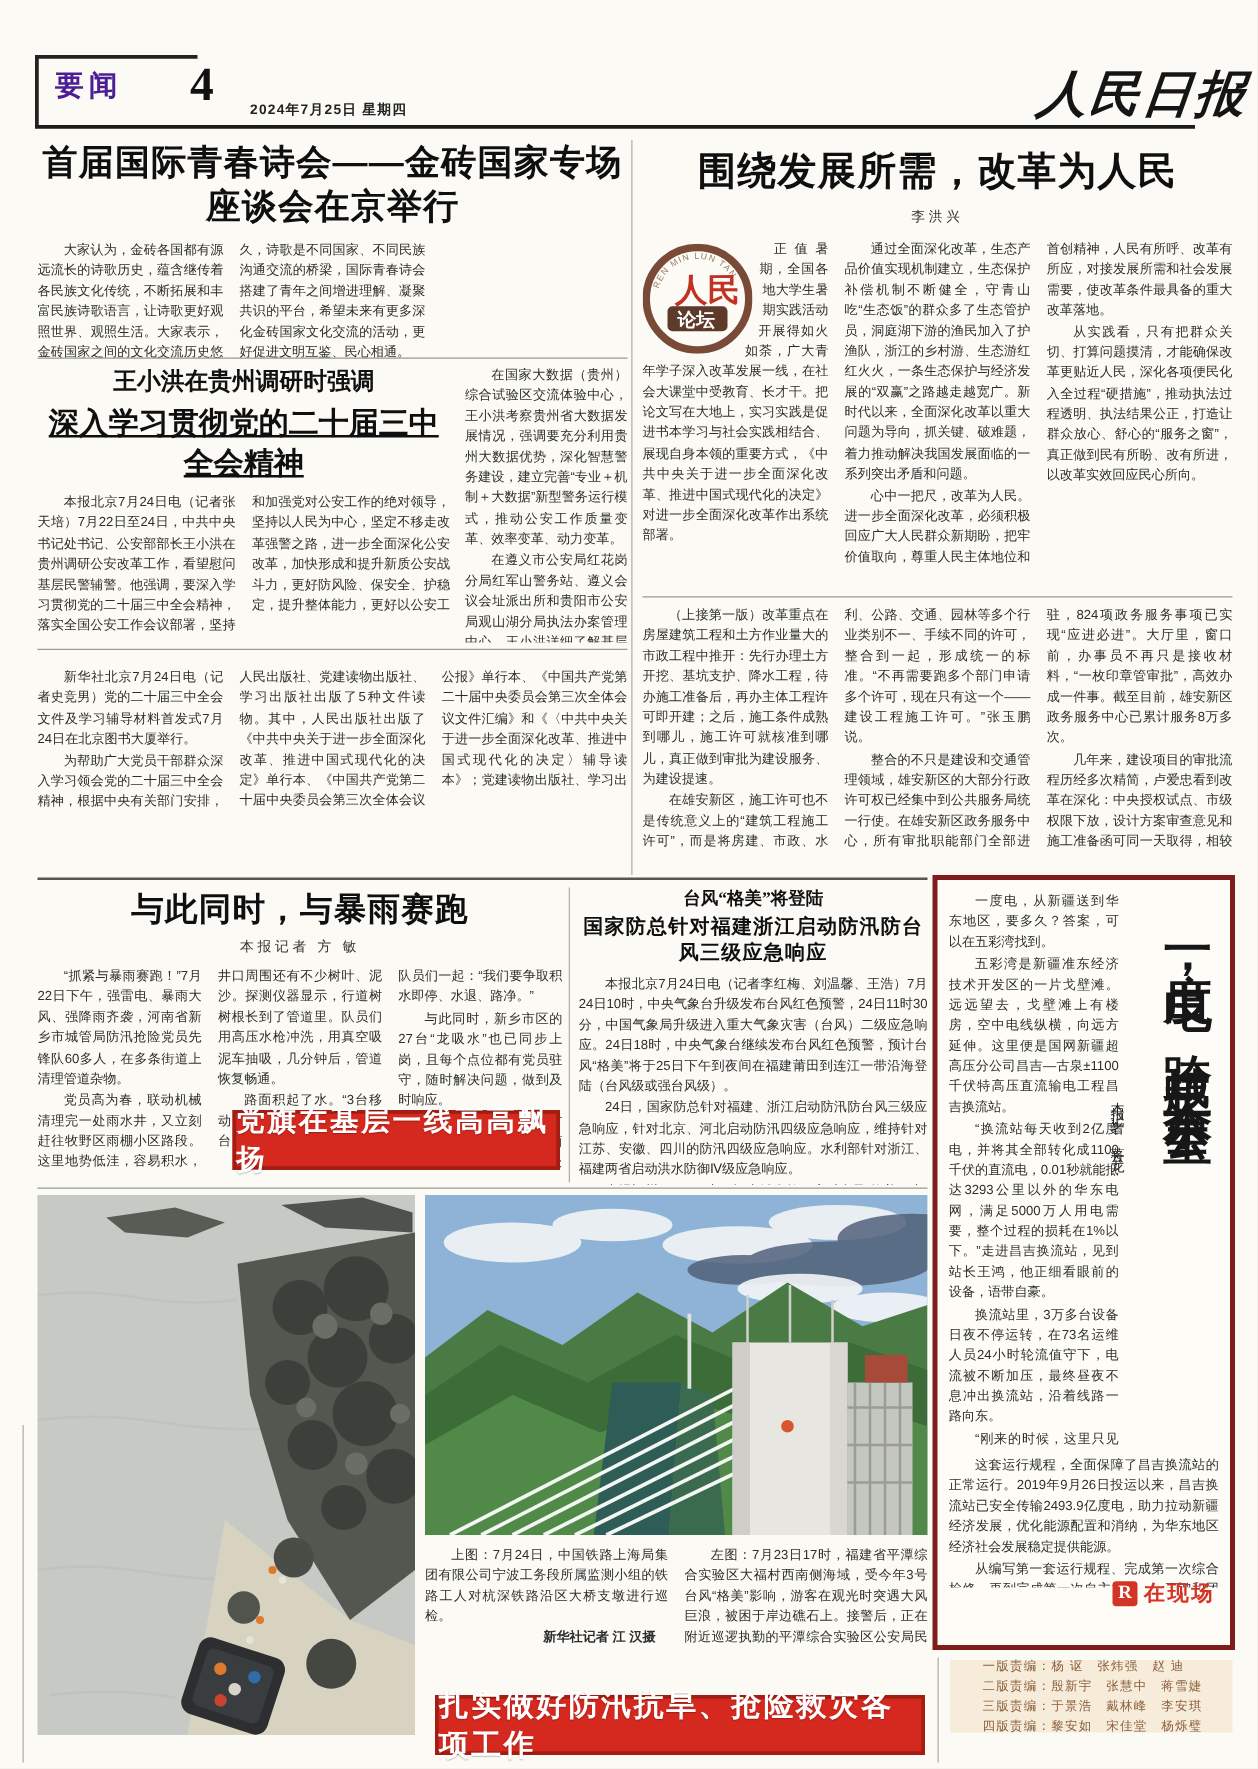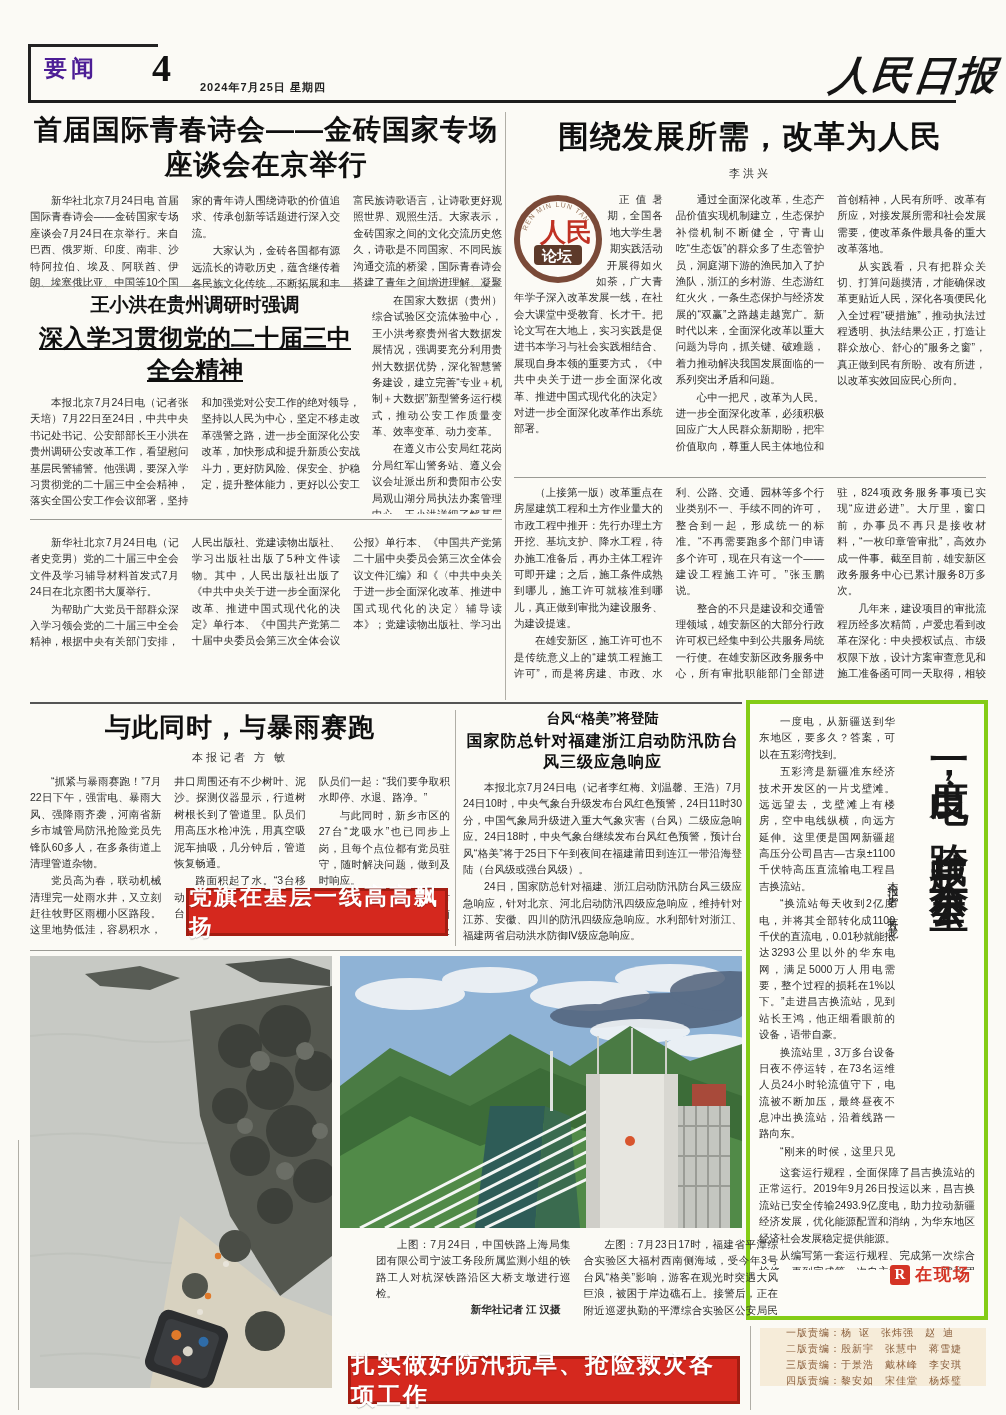--- a/index.html
+++ b/index.html
@@ -31,57 +31,56 @@
   
   .kicker { font-family:"Liberation Serif",serif; font-size:19px; font-weight:bold; text-align:center; color:#111; }
   .hl-serif { font-family:"Liberation Serif",serif; font-weight:bold; text-align:center; color:#0f0f0f;text-decoration:underline; }
   
   .forum-logo { float:left; width:88px; height:88px; margin:4px 8px 4px 0; shape-outside:circle(50%); }
   
   .red-banner { background:#d5281e; border:3px solid #a31d12; color:#fff; font-weight:bold;
                 display:flex; align-items:center; justify-content:center; letter-spacing:2px;
                 text-shadow:0 1px 1px rgba(0,0,0,.25); }
   
-  .red-frame { border:4px solid #84cc16; background:#fdfcf7; }
+  .red-frame { border:4px solid #7f1d1d; background:#fdfcf7; }
   .rb-toptext { position:absolute; left:9px; top:9px; width:136px; height:448px; overflow:hidden; }
   .rb-bottomtext { position:absolute; left:9px; top:460px; width:216px; height:106px; overflow:hidden; }
   .rb-title { position:absolute; right:8px; top:34px; height:492px; writing-mode:vertical-rl;
               font-family:"Liberation Serif",serif; font-weight:bold; font-size:39px; letter-spacing:9px; color:#171717; }
   .rb-byline { position:absolute; right:84px; top:168px; writing-mode:vertical-rl; font-size:11px;
                letter-spacing:5px; color:#222; }
   .rb-badge { position:absolute; right:12px; bottom:30px; display:flex; align-items:center; gap:5px; }
   .rb-badge-icon { width:20px; height:20px; background:#d43425; color:#fff; border-radius:3px;
                    font-family:"Liberation Serif",serif; font-weight:bold; font-size:15px;
                    display:flex; align-items:center; justify-content:center; }
   .rb-badge-text { color:#d43425; font-weight:bold; font-size:17px; letter-spacing:2px; }
   
   .credit { text-align:right; font-size:10.5px; font-weight:bold; color:#2d2d2d; padding-right:10px; }
   .editors { background:#f6ecd9; display:flex; flex-direction:column; justify-content:center;
-             padding-left:26px; gap:2px;font-family:Liberation Mono, monospace; }
+             padding-left:26px; gap:2px; }
   .editors div { font-size:10px; color:#8a5f3d; letter-spacing:1px; }
   .photo-frame { overflow:hidden; background:#ccc; }
   svg { display:block; }
 </style>
 </head>
 <body>
 
 <div class="page">
 
   <div class="abs hdr-topline"></div>
   <div class="abs hdr-leftbar"></div>
   <div class="abs section-label">要闻</div>
   <div class="abs page-num">4</div>
   <div class="abs page-date">2024年7月25日 星期四</div>
   <div class="abs masthead">人民日报</div>
   <div class="abs hdr-rule"></div>
 
   <section class="abs" style="left:30px;top:112px;width:472px;height:170px;">
     <h1 class="hl-big" style="font-size:28px;line-height:1.25;">首届国际青春诗会——金砖国家专场座谈会在京举行</h1>
     <div class="cols3" style="height:112px;margin-top:10px;">
-        <p class="para">新华社北京7月24日电  首届国际青春诗会——金砖国家专场座谈会7月24日在京举行。来自巴西、俄罗斯、印度、南非、沙特阿拉伯、埃及、阿联酋、伊朗、埃塞俄比亚、中国等10个国家的青年诗人围绕诗歌的价值追求、传承创新等话题进行深入交流。</p>
         <p class="para">大家认为，金砖各国都有源远流长的诗歌历史，蕴含继传着各民族文化传统，不断拓展和丰富民族诗歌语言，让诗歌更好观照世界、观照生活。大家表示，金砖国家之间的文化交流历史悠久，诗歌是不同国家、不同民族沟通交流的桥梁，国际青春诗会搭建了青年之间增进理解、凝聚共识的平台，希望未来有更多深化金砖国家文化交流的活动，更好促进文明互鉴、民心相通。</p>
       </div>
   </section>
   <div class="abs rule-h" style="left:30px;top:286px;width:472px;"></div>
 
   <section class="abs" style="left:30px;top:292px;width:472px;height:222px;display:flex;gap:12px;">
     <div style="width:330px;">
       <div class="kicker">王小洪在贵州调研时强调</div>
       <div class="hl-serif" style="font-size:24px;margin-top:4px;">深入学习贯彻党的二十届三中全会精神</div>
       <div class="cols2" style="height:128px;margin-top:8px;">
@@ -281,21 +280,21 @@
       <g stroke="#cfd1cb" stroke-width="2">
         <line x1="258" y1="118" x2="258" y2="80"></line>
           <line x1="292" y1="118" x2="292" y2="72"></line>
         <line x1="326" y1="118" x2="326" y2="84"></line>
       </g>
       <circle cx="290" cy="185" r="5" fill="#d8552e"></circle>
       <rect x="210" y="95" width="3" height="60" fill="#dfe2de"></rect>
     </svg>
   </div>
 
-  <section class="abs cols2" style="left:340px;top:1236px;width:402px;height:110px;margin-left:36px;">
+  <section class="abs cols2" style="left:340px;top:1236px;width:402px;height:110px;">
     <p class="para">上图：7月24日，中国铁路上海局集团有限公司宁波工务段所属监测小组的铁路工人对杭深铁路沿区大桥支墩进行巡检。</p>
     <p class="credit">新华社记者  江  汉摄</p>
     <p class="para">左图：7月23日17时，福建省平潭综合实验区大福村西南侧海域，受今年3号台风“格美”影响，游客在观光时突遇大风巨浪，被困于岸边礁石上。接警后，正在附近巡逻执勤的平潭综合实验区公安局民警与平潭海警局工作人员等一同赶往事发现场，救助受困群众。</p>
 
   </section>
 
   <div class="abs red-banner" style="left:348px;top:1356px;width:392px;height:48px;font-size:24px;">扎实做好防汛抗旱、抢险救灾各项工作</div>
 
   <div class="abs rule-v" style="left:750px;top:1326px;height:84px;"></div>
   <aside class="abs editors" style="left:760px;top:1328px;width:226px;height:58px;">

